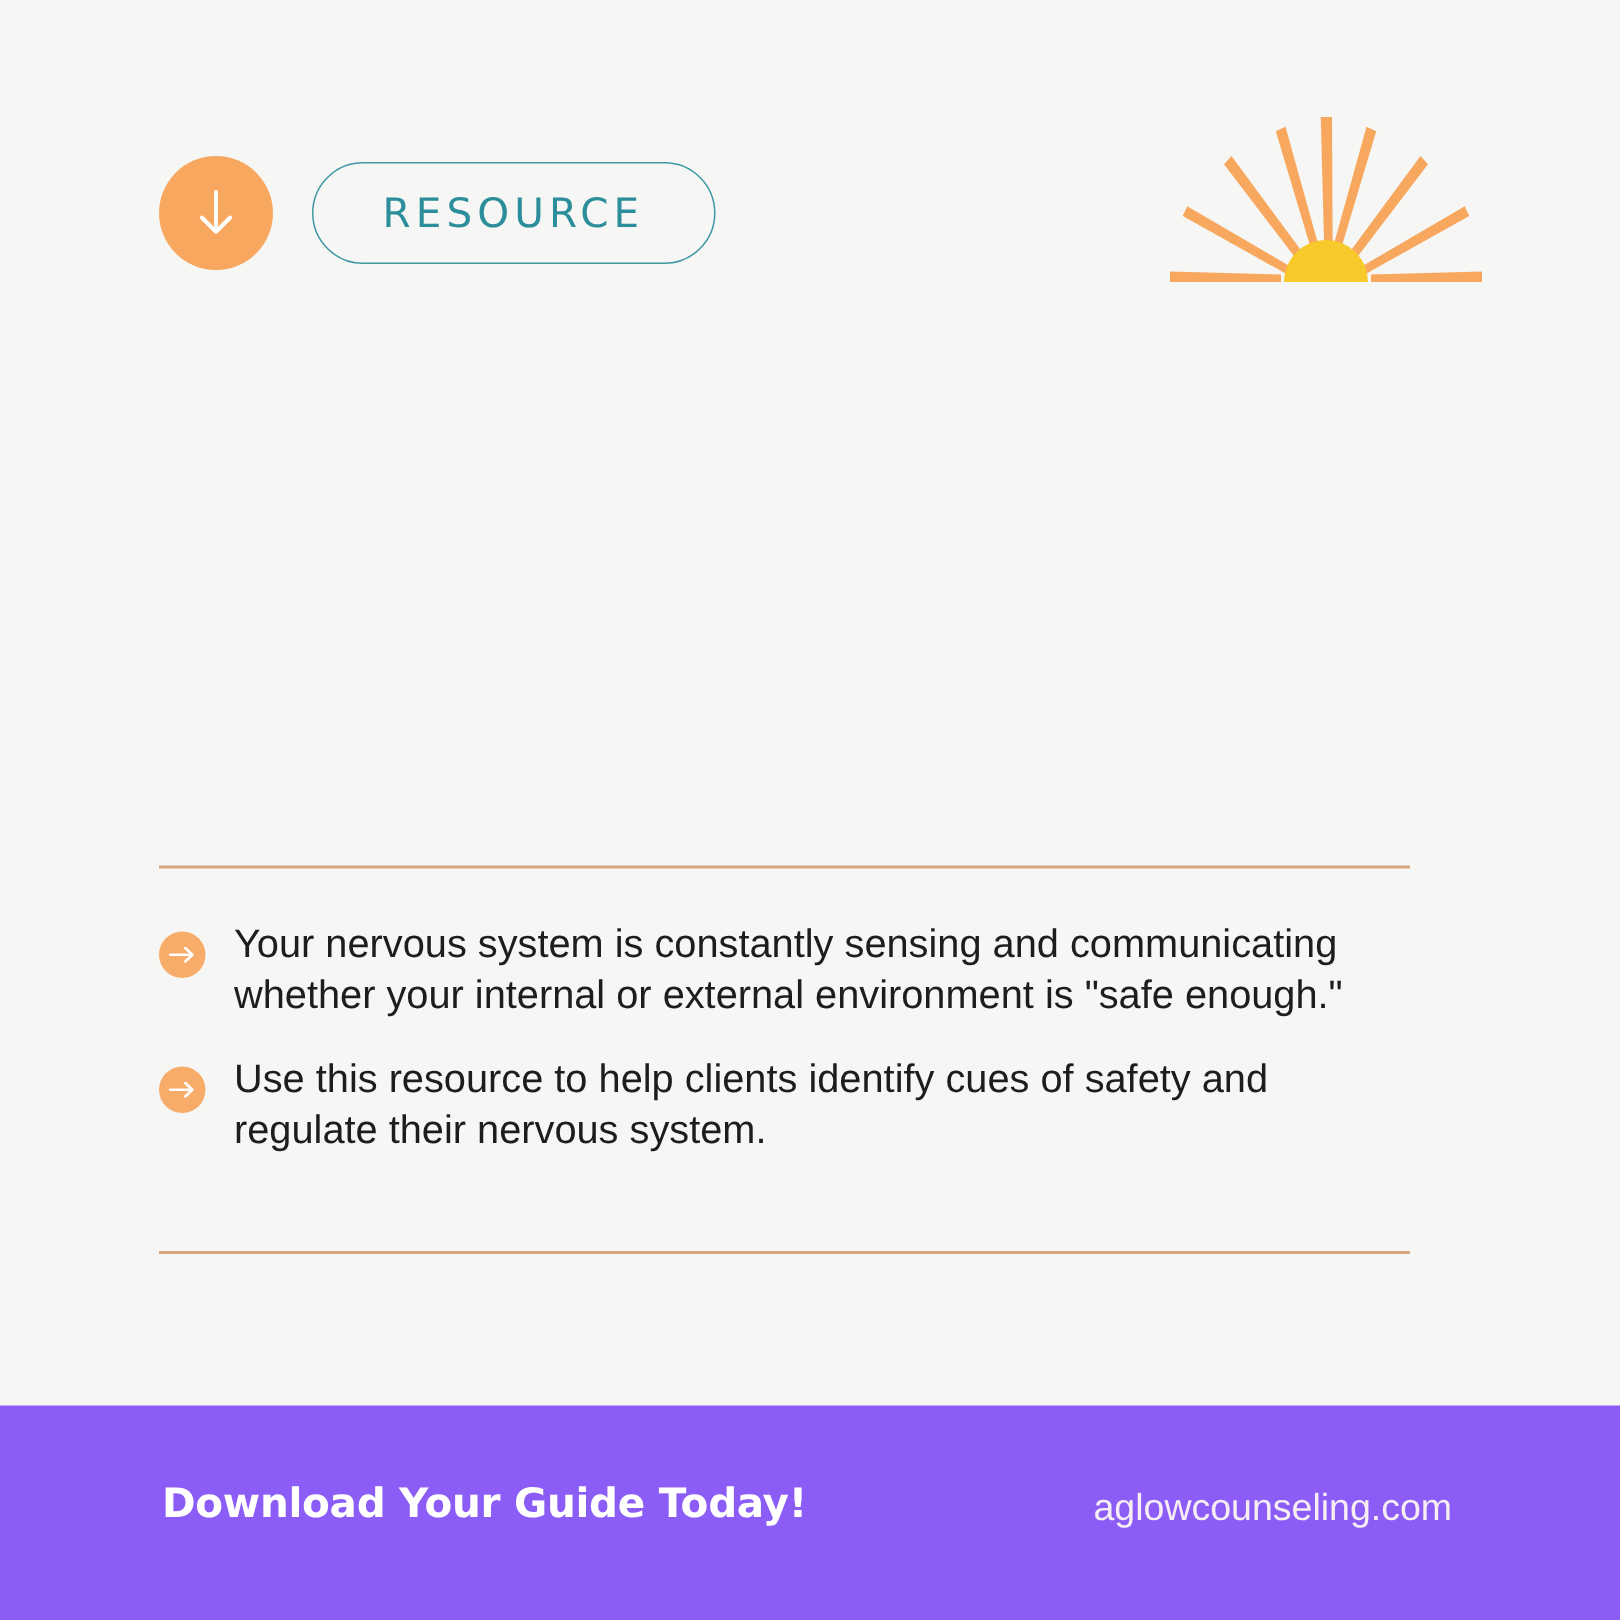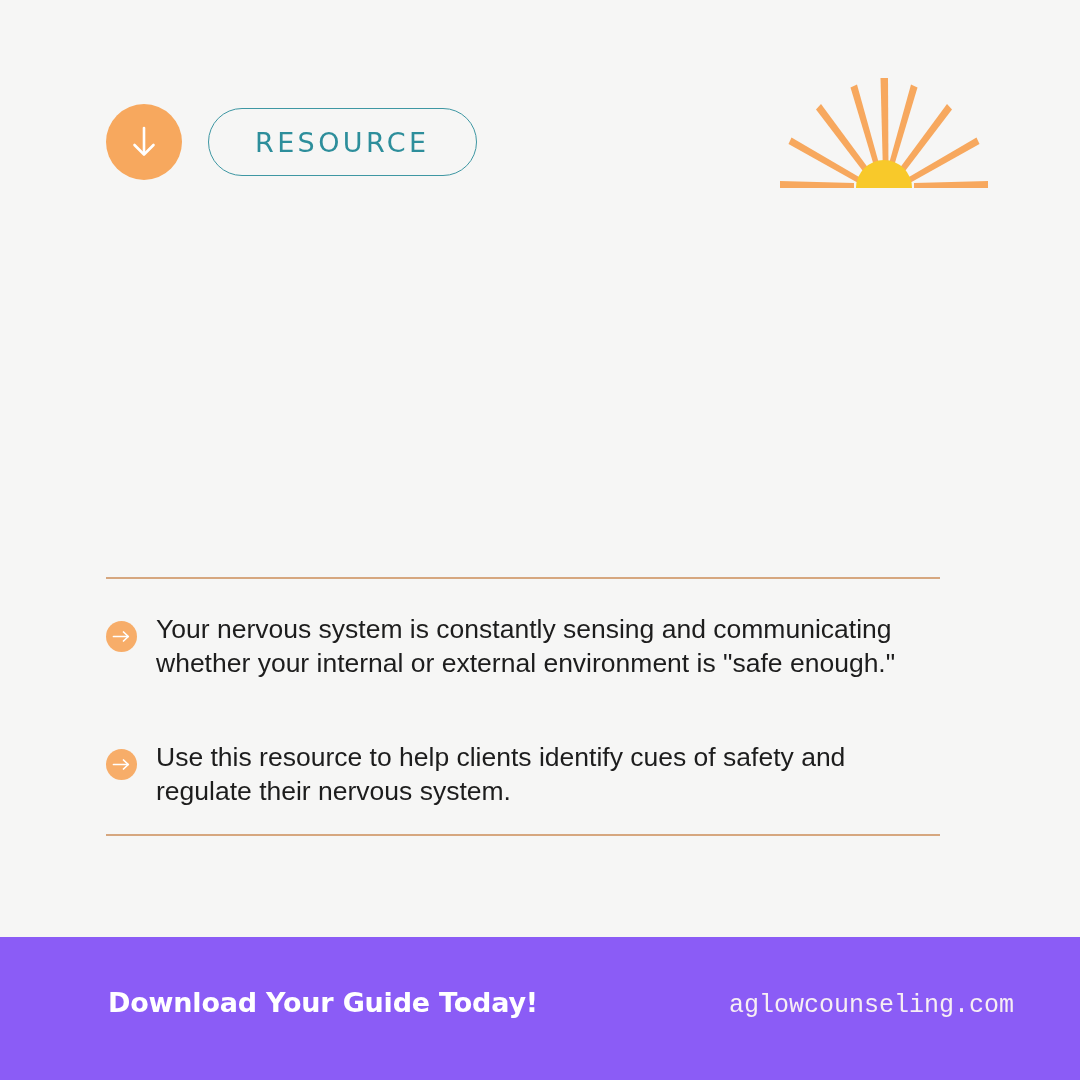--- a/index.html
+++ b/index.html
@@ -105,21 +105,21 @@
   .bullets {
     position: absolute;
     left: 106px;
     top: 612px;
     width: 850px;
   }
   .bullet {
     display: flex;
     align-items: flex-start;
     gap: 19px;
-    margin-bottom: 60px;
+    margin-bottom: 22px;
   }
   .bullet:last-child { margin-bottom: 16px; }
 
   .bullet-icon {
     width: 31px;
     height: 31px;
     border-radius: 50%;
     background: #f7ad69;
     flex: none;
     margin-top: 9px;
@@ -156,21 +156,21 @@
     font-weight: bold;
     font-size: 27px;
     letter-spacing: -0.2px;
     white-space: nowrap;
   }
   .footer-site {
     position: absolute;
     left: 729px;
     top: 54px;
     color: #f7eef4;
-    font-family: Liberation Mono, monospace;
+    font-family: Liberation Sans, sans-serif;
     font-weight: 400;
     font-size: 25px;
     white-space: nowrap;
   }
 </style>
 </head>
 <body>
 
 <div class="canvas">
 

